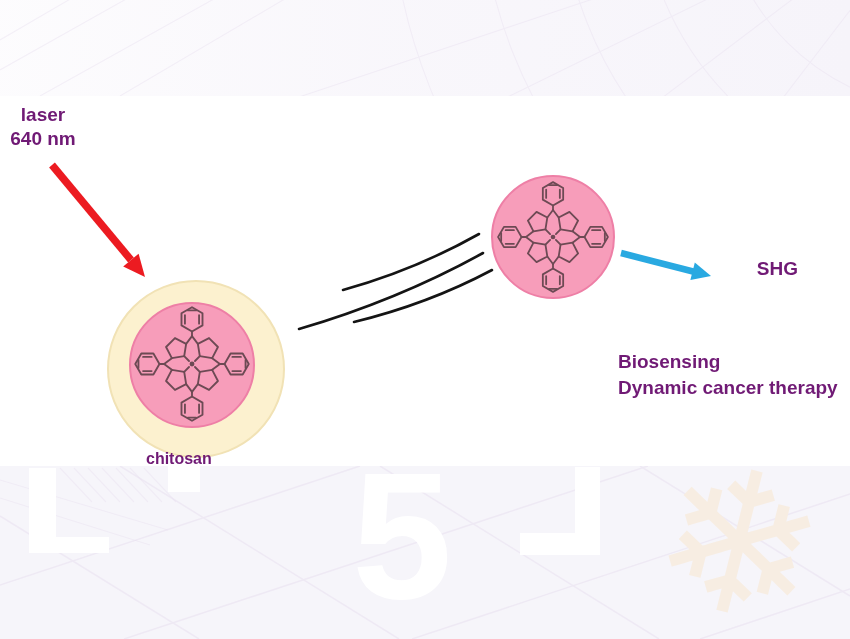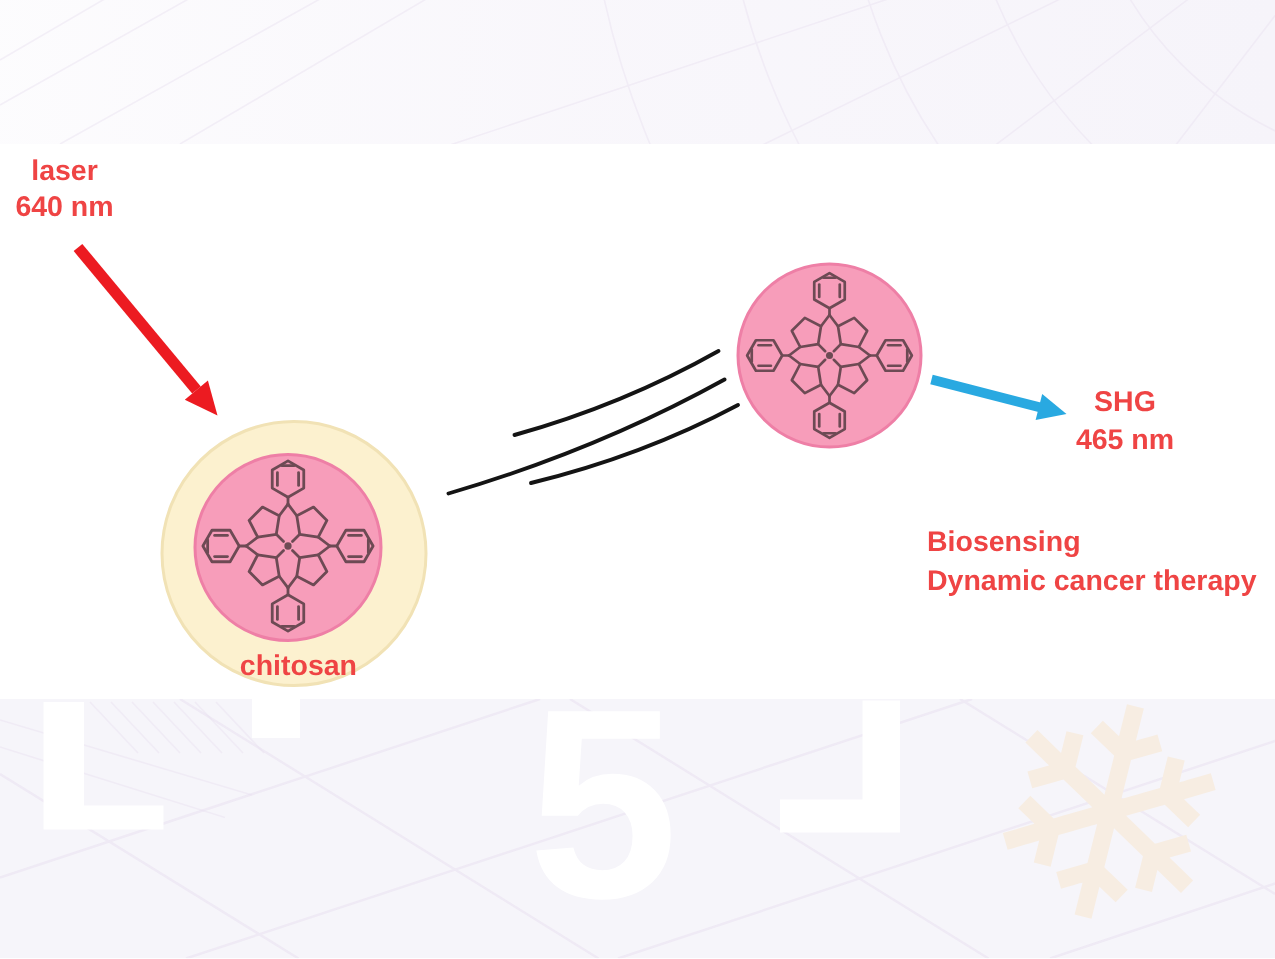--- a/index.html
+++ b/index.html
@@ -31,24 +31,24 @@
   .laser-arrow-head{fill:var(--laser-arrow,#ec1b21);}
   .shg-arrow-line{stroke:var(--shg-arrow,#29a9e1);stroke-width:6.5;stroke-linecap:butt;}
   .shg-arrow-head{fill:var(--shg-arrow,#29a9e1);}
   .motion-line{stroke:#141414;stroke-width:2.6;fill:none;stroke-linecap:round;}
   .shell{fill:var(--chitosan-shell-fill,#fcf1cf);stroke:var(--chitosan-shell-border,#f1e2b5);stroke-width:2;}
   .core{fill:var(--nanoparticle-fill,#f79dba);stroke:var(--nanoparticle-border,#ee7fa6);stroke-width:2;}
   .mol{fill:none;stroke:var(--molecule-stroke,#6d4a54);stroke-width:2;stroke-linejoin:round;stroke-linecap:round;}
   .mol-dot{fill:var(--molecule-stroke,#6d4a54);}
 
   
-  .lbl{position:absolute;color:#ef4444;font-weight:bold;}
+  .lbl{position:absolute;color:#701a75;font-weight:bold;}
   .lbl-laser{left:2px;top:103px;width:82px;font-size:19px;line-height:24px;text-align:center;}
-  .lbl-chitosan{left:146px;top:434px;width:92px;font-size:19px;text-align:right;}
-  .lbl-shg{left:702px;top:256px;width:96px;font-size:19px;line-height:25px;text-align:center;}
+  .lbl-chitosan{left:146px;top:450px;width:92px;font-size:16px;text-align:left;}
+  .lbl-shg{left:702px;top:256px;width:96px;font-size:19px;line-height:25px;text-align:right;}
   .lbl-apps{left:618px;top:349px;width:240px;font-size:19px;line-height:26px;text-align:left;}
   .lbl-apps div{white-space:nowrap;}
 </style>
 </head>
 <body>
 
 <div class="stage">
 
   <svg class="bg-svg" width="850" height="639" viewBox="0 0 850 639">
     <defs>
@@ -172,21 +172,20 @@
 
   <div class="lbl lbl-laser">
     <div>laser</div>
     <div>640 nm</div>
   </div>
 
   <div class="lbl lbl-chitosan">chitosan</div>
 
   <div class="lbl lbl-shg">
     <div>SHG</div>
-    <div>465 nm</div>
   </div>
 
   <div class="lbl lbl-apps">
     <div>Biosensing</div>
     <div>Dynamic cancer therapy</div>
   </div>
 
 </div>
 
 </body></html>

